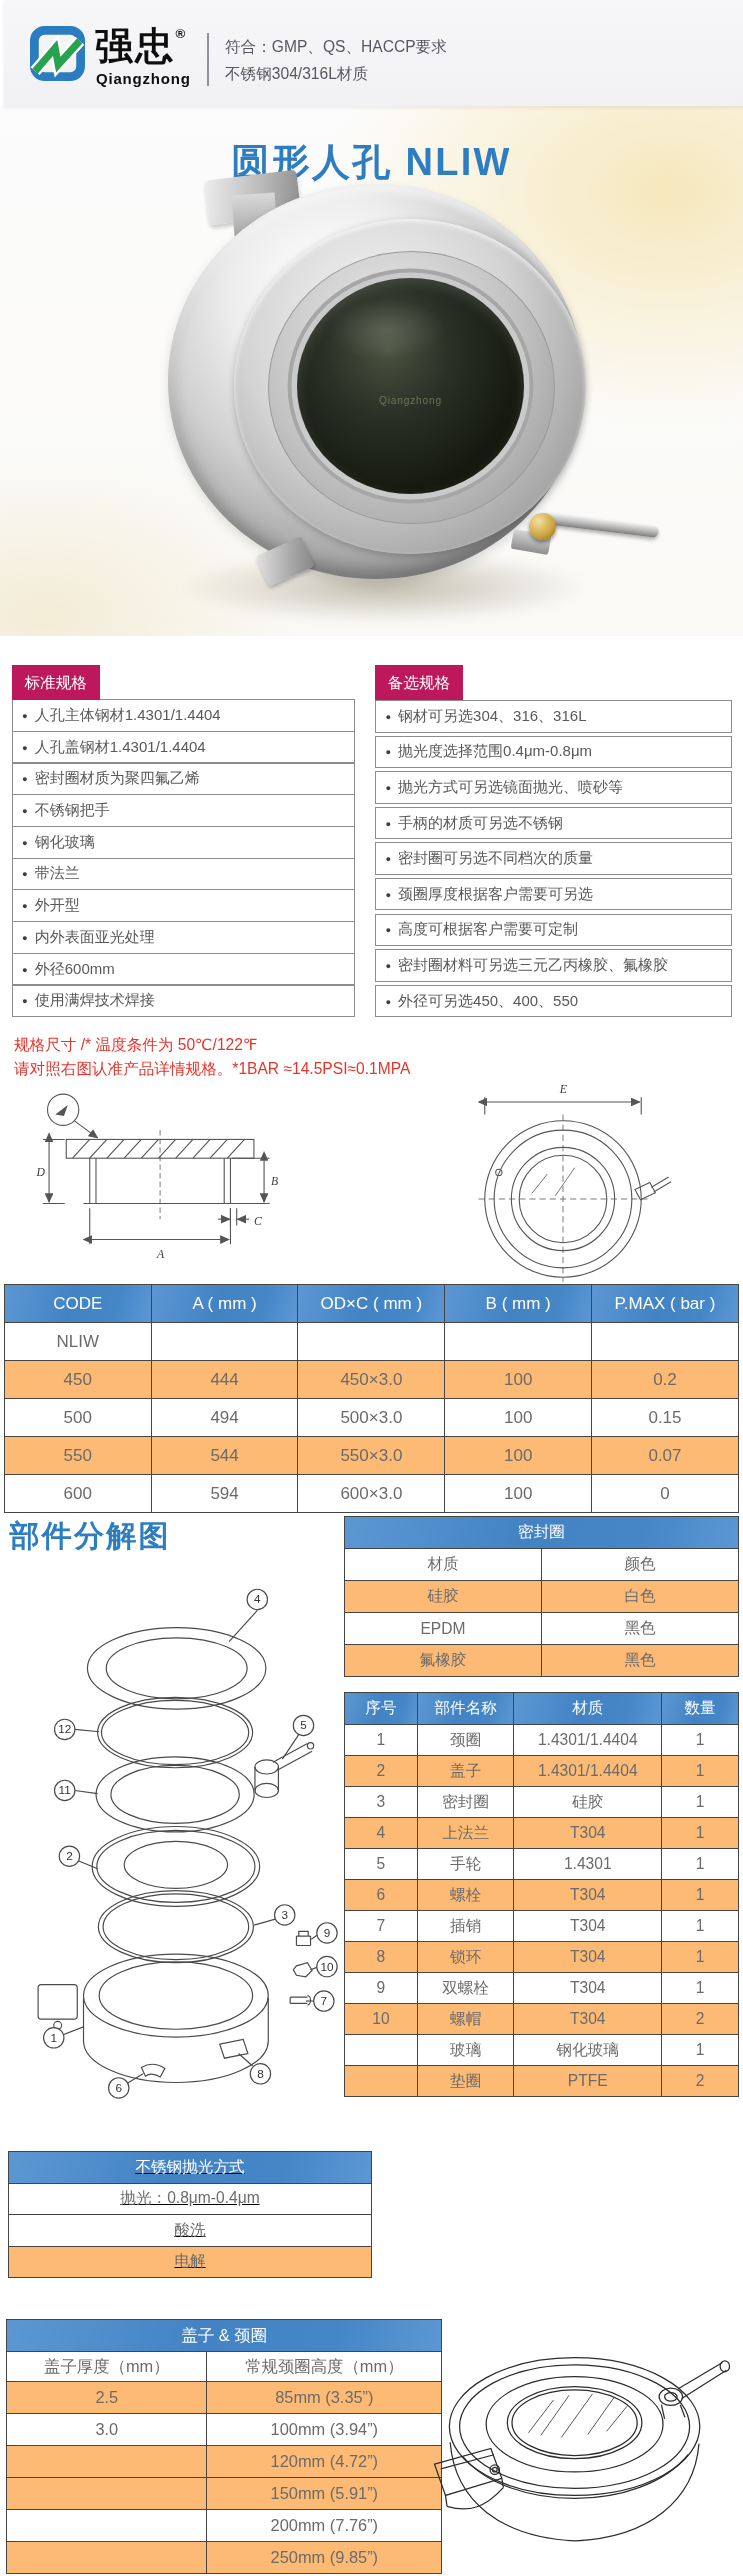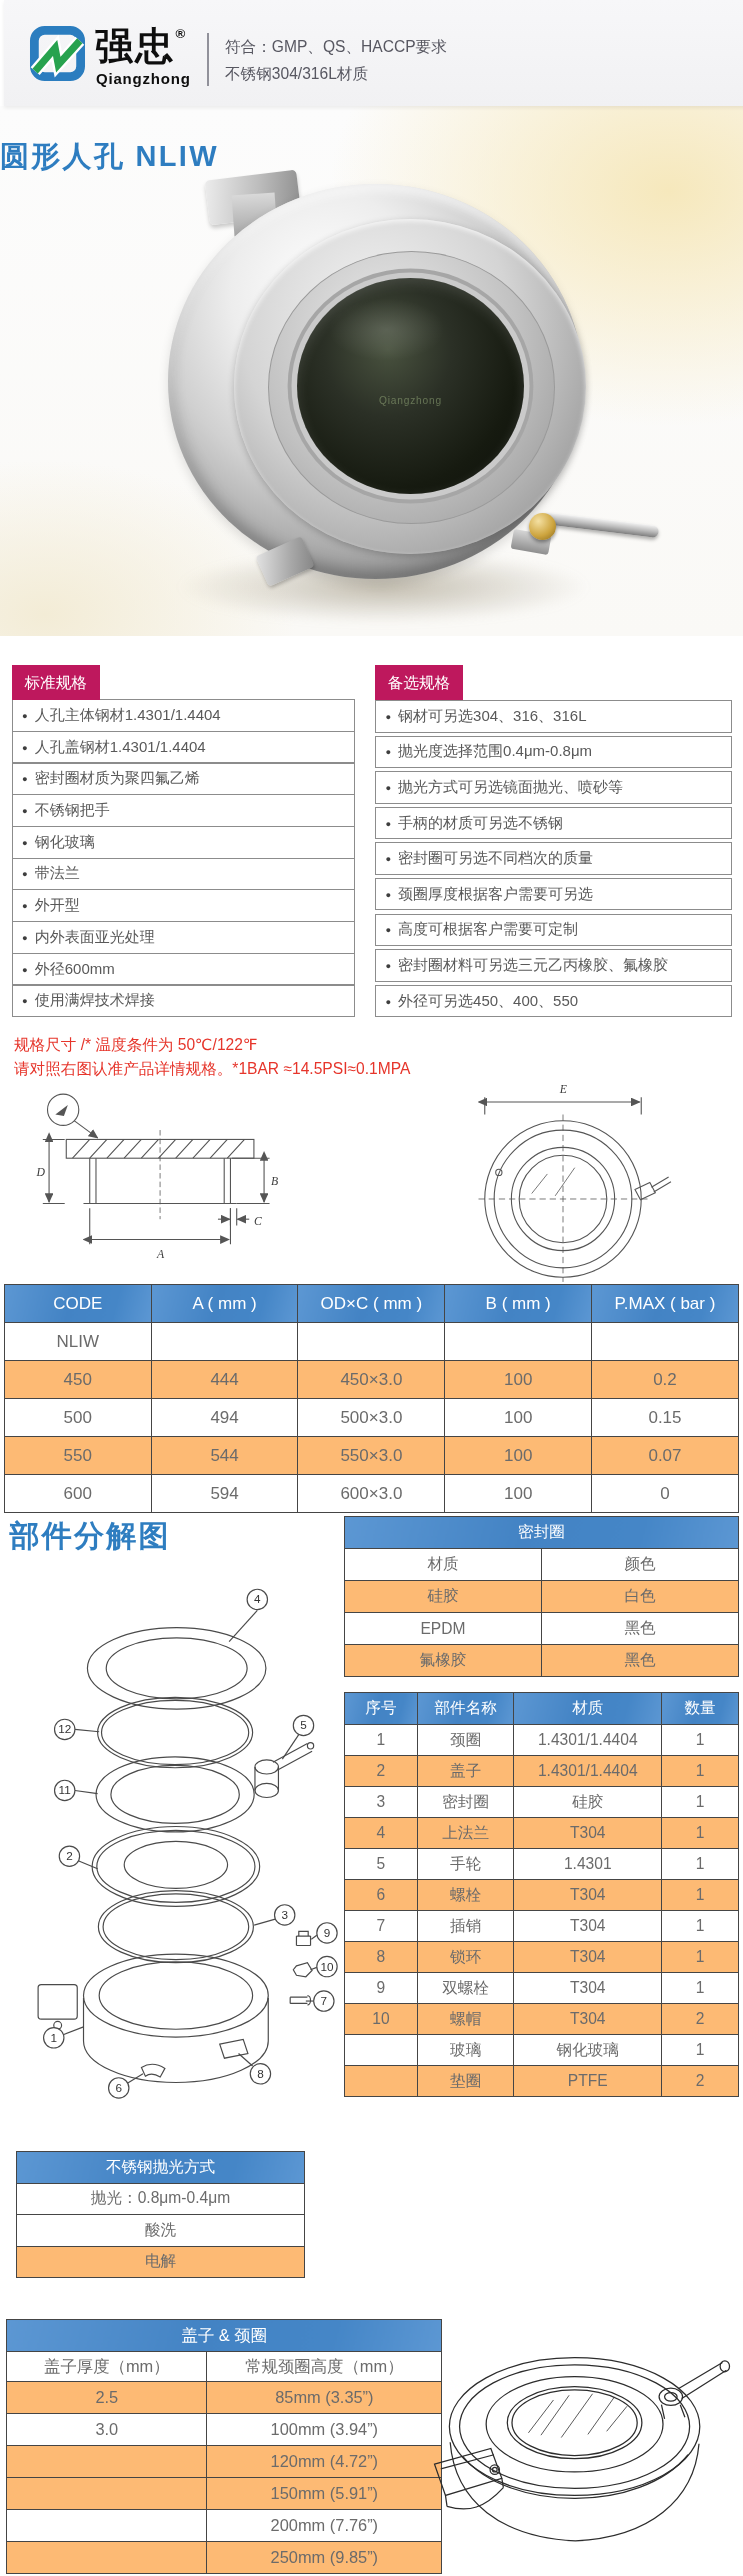--- a/index.html
+++ b/index.html
@@ -16,22 +16,22 @@
   .brand-en{ position:absolute; left:92px; top:70px; font-size:15px; font-weight:bold; color:#0e0e0e; letter-spacing:0.8px; }
   .divider { position:absolute; left:203px; top:33px; width:1.6px; height:53px; background:#91919a; }
   .tagline { position:absolute; left:221px; top:33px; font-size:15.6px; color:#575761; line-height:27px; }
 
   
   .hero { position:absolute; left:0; top:106px; width:743px; height:530px;
           background:
             radial-gradient(ellipse 485px 336px at 90% 16%, #f6e8bc, rgba(255,255,255,0) 70%),
             radial-gradient(ellipse 407px 250px at 6% 96%, #f3ecd6, rgba(255,255,255,0) 62%),
             linear-gradient(#fcfcfc,#faf9f6); }
-  .page-title { position:absolute; left:0; top:31px; width:100%; 
-                font-size:29px; font-weight:bold; color:#2e7dc0; letter-spacing:2.3px; }
+  .page-title { position:absolute; left:0; top:31px; width:100%; text-align:center;
+                font-size:38px; font-weight:bold; color:#2e7dc0; letter-spacing:2.3px; }
 
   .photo { position:absolute; left:133px; top:72px; width:477px; height:454px; }
   .ph-shadow { position:absolute; left:43px; top:372px; width:415px; height:74px; border-radius:50%;
                background:radial-gradient(ellipse, rgba(140,130,105,.5), rgba(140,130,105,0) 70%); filter:blur(4.7px); }
   .ph-bracket { position:absolute; left:74px; top:-3.1px; width:92px; height:45px; border-radius:4.7px;
                 background:linear-gradient(100deg,#ececec,#bdbdbd 55%,#8f8f8f); transform:rotate(-7deg);
                 box-shadow:0 3.1px 4.7px rgba(0,0,0,.2); }
   .ph-bracket2 { position:absolute; left:100px; top:15.6px; width:43px; height:41px;
                  background:linear-gradient(#d9d9d9,#a7a7a7); transform:rotate(-4deg); }
   .ph-outer { position:absolute; left:35px; top:6.3px; width:415px; height:395px; border-radius:50%;
@@ -90,21 +90,21 @@
                     font-weight:normal; overflow:hidden; white-space:nowrap; }
   .tbl thead th { background:linear-gradient(105deg,#5c97d3,#4383c4 45%,#4586c7 75%,#5c97d3);
                   color:#fff; }
   .tbl tr.shade td { background:#fdba74; }
   .size-wrap  { position:absolute; left:3.9px;  top:1284px; width:735px; }
   .size  th, .size  td { height:37px; font-size:17px; }
   .seal-wrap  { position:absolute; left:344px; top:1516px; width:395px; }
   .seal  th, .seal  td { font-size:15.6px; }
   .parts-wrap { position:absolute; left:344px; top:1692px; width:395px; }
   .parts th { font-size:15.6px; } .parts td { height:30px; font-size:15.6px; }
-  .polish-wrap{ position:absolute; left:16px;  top:2151px; width:289px; }
+  .polish-wrap{ position:absolute; left:8px;  top:2151px; width:364px;text-decoration:underline; }
   .polish th, .polish td { height:30.5px; font-size:15.6px; }
   .cover-wrap { position:absolute; left:6.3px;  top:2319px; width:436px; }
   .cover th { height:31px; font-size:16.4px;margin-left:20px; } .cover td { height:31px; font-size:16.4px; }
   .cover tr.labels td { height:29px; }
 
   
   .exp-title { position:absolute; left:9.4px; top:1516px; font-size:30px; font-weight:bold;
                color:#2e7dc0; letter-spacing:2.3px; }
   .exploded { position:absolute; left:23.5px; top:1565px; }
   .exploded text { font-size:15px; fill:#333; font-family:"Liberation Sans",sans-serif; }

